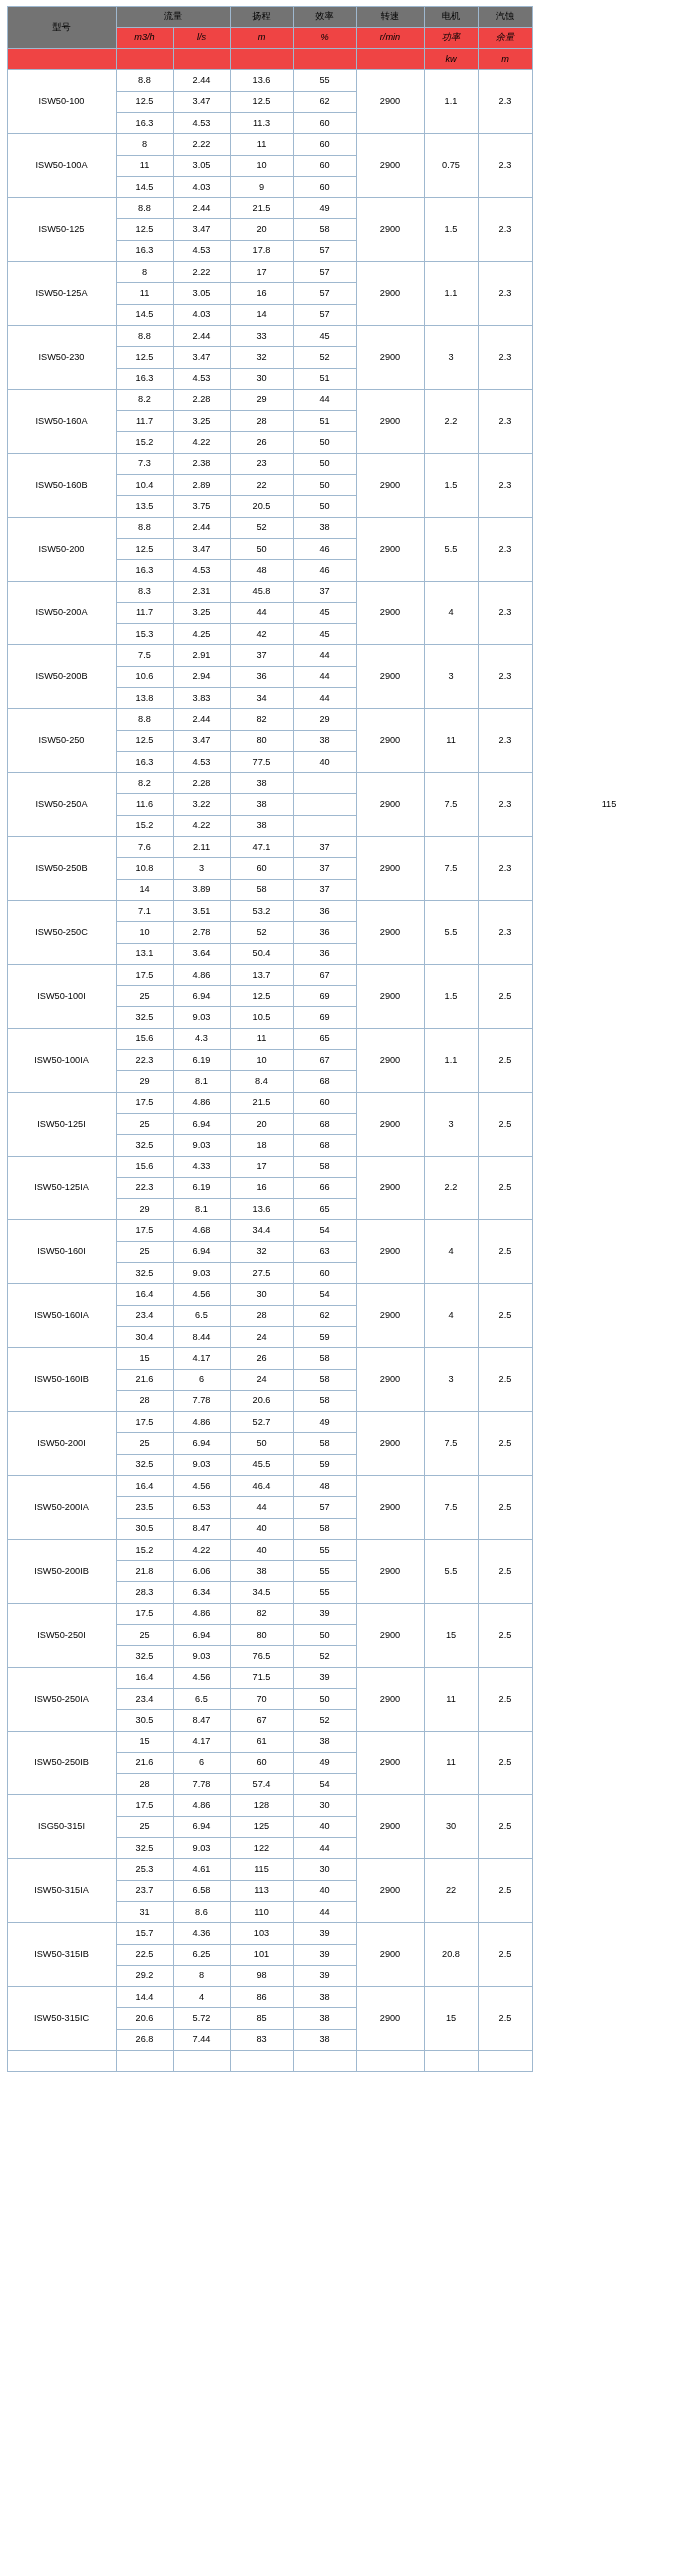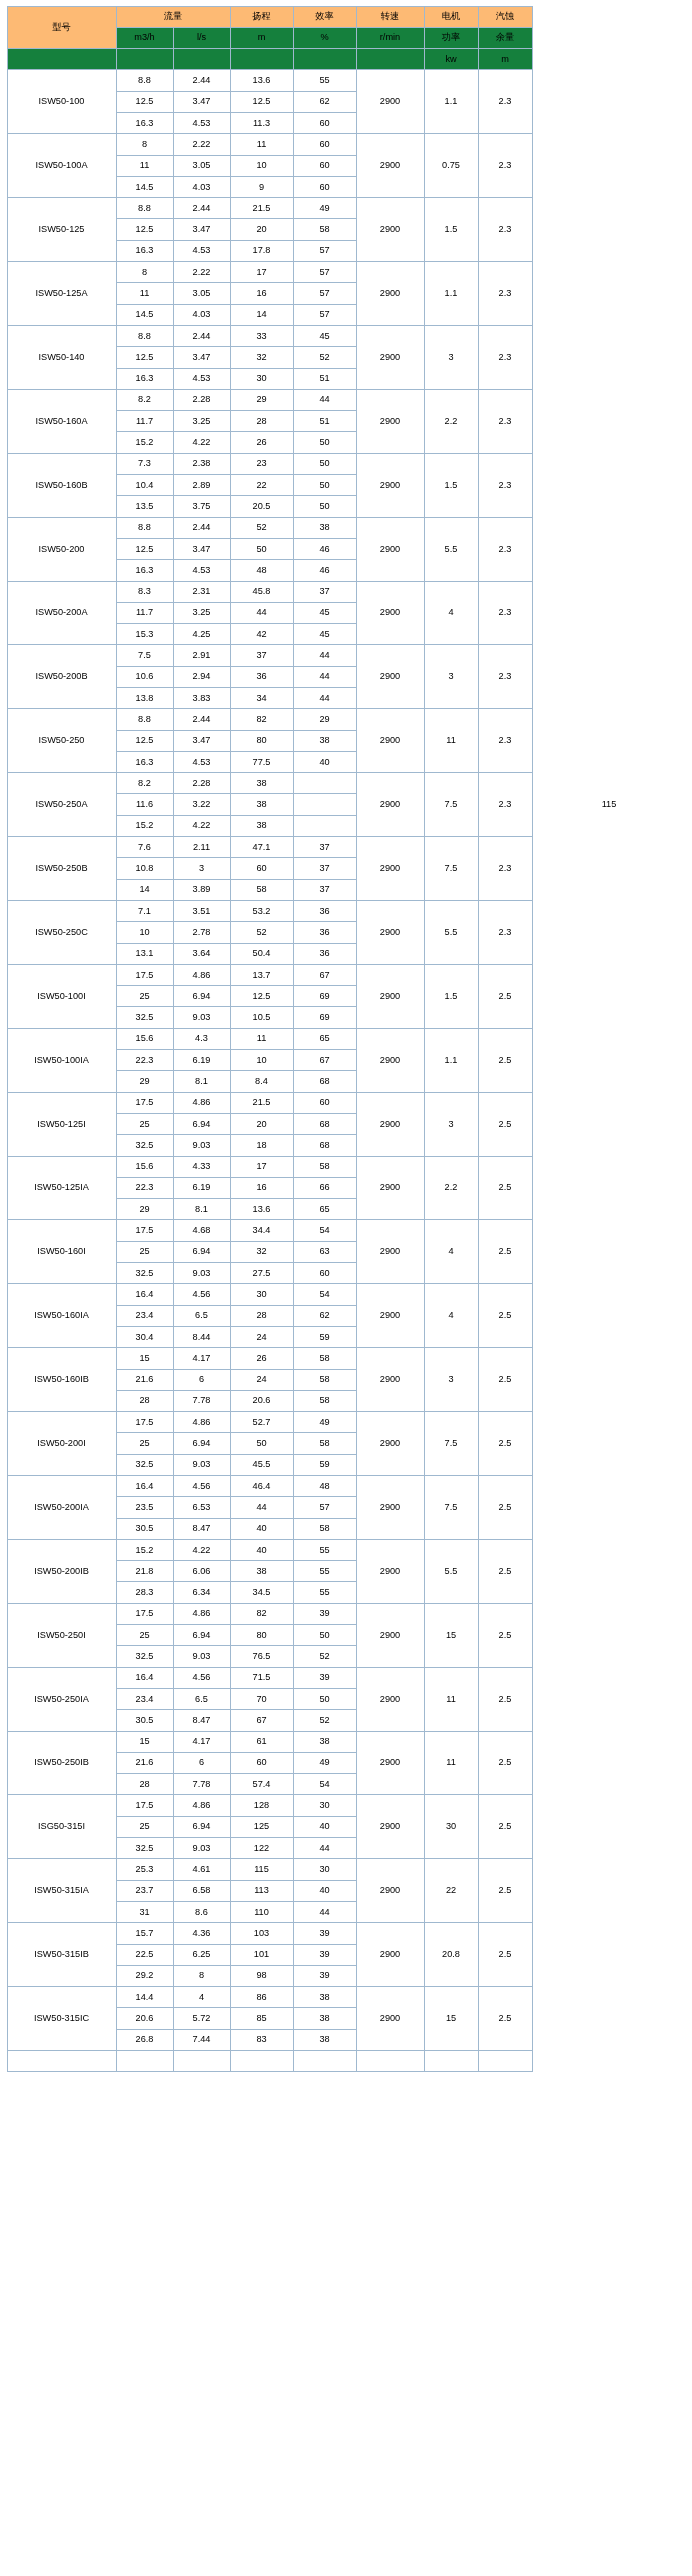--- a/index.html
+++ b/index.html
@@ -25,32 +25,33 @@
     font-size: 9.2px;
     color: #000000;
     text-align: center;
     vertical-align: middle;
     padding: 0;
     height: 20.3px;
     line-height: 11px;
     font-weight: normal;
   }
   .hdr {
-    background: #fdba74;
+    background: #737373;
     color: #ffffff;
     font-weight: bold;
     font-size: 10.2px;
     border: 0.9px solid #2a9fe0;
   }
   .hdr2 {
-    background: #15803d;
+    background: #ef4444;
     color: #ffffff;
     font-weight: bold;
     font-size: 9.2px;
     border: 0.9px solid #2a9fe0;
+    font-style: italic;
   }
   .model {
     font-size: 9.7px;
   }
   .cw-model { width: 109px; }
   .cw-num   { width: 57px; }
   .cw-head  { width: 63px; }
   .cw-eff   { width: 63px; }
   .cw-rpm   { width: 68px; }
   .cw-kw    { width: 54px; }
@@ -184,21 +185,21 @@
           <td>16</td>
           <td>57</td>
         </tr>
         <tr>
           <td>14.5</td>
           <td>4.03</td>
           <td>14</td>
           <td>57</td>
         </tr>
         <tr>
-          <td class="model" rowspan="3">ISW50-140</td>
+          <td class="model" rowspan="3">ISW50-230</td>
           <td>8.8</td>
           <td>2.44</td>
           <td>33</td>
           <td>45</td>
           <td rowspan="3">2900</td>
           <td rowspan="3">3</td>
           <td rowspan="3">2.3</td>
         </tr>
         <tr>
           <td>12.5</td>

